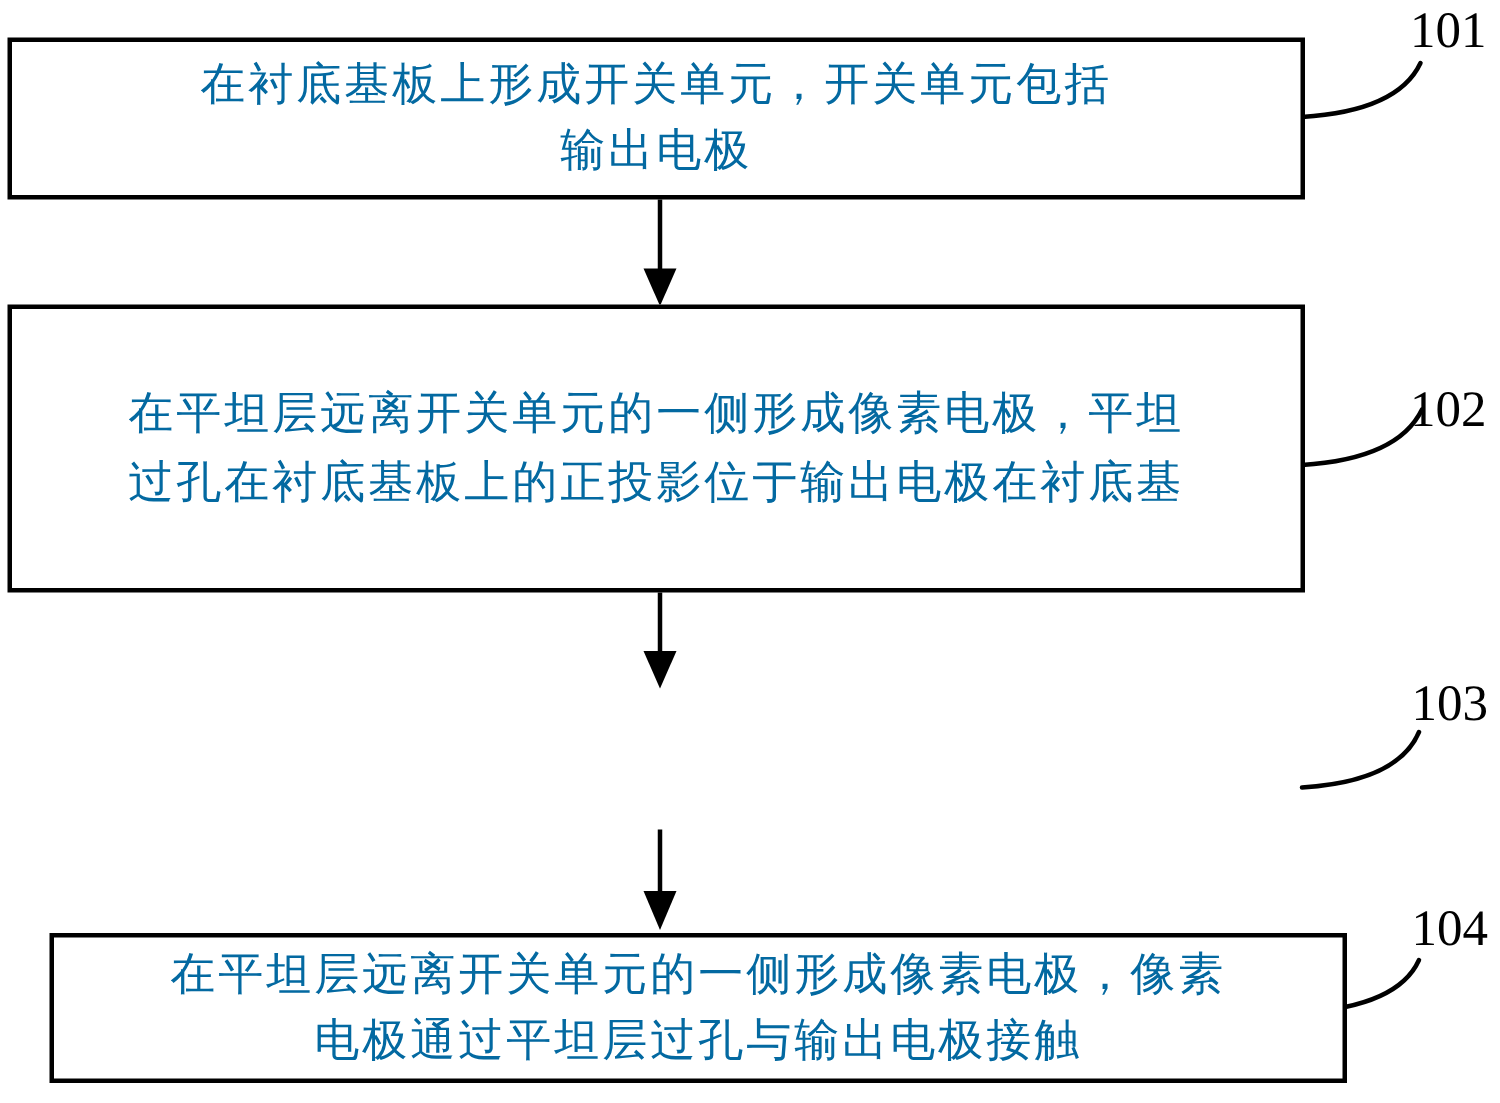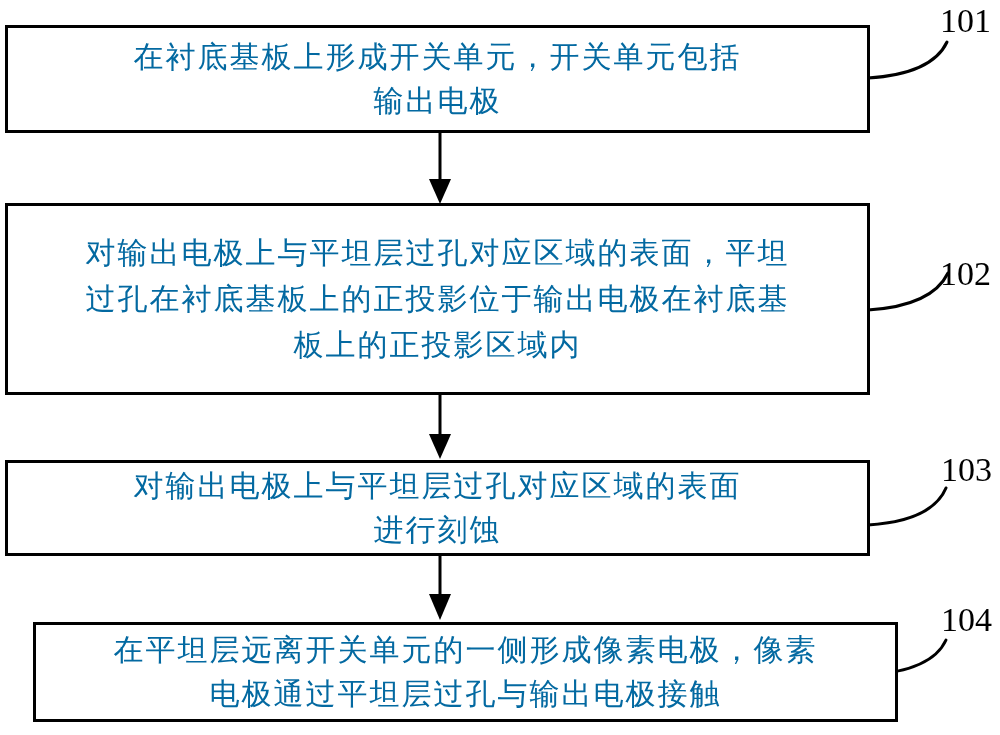--- a/index.html
+++ b/index.html
@@ -86,29 +86,24 @@
     <path d="M 868 525 Q 932 521 946 488" fill="none" stroke="#000000" stroke-width="3" stroke-linecap="round"></path>
     <path d="M 868 675 Q 932 671 946 640" fill="none" stroke="#000000" stroke-width="3" stroke-linecap="round"></path>
   </svg>
 
   <div class="step-box box-101 lh44">
     <div class="step-line">在衬底基板上形成开关单元，开关单元包括</div>
     <div class="step-line">输出电极</div>
   </div>
 
   <div class="step-box box-102 lh46">
-    <div class="step-line">对输出电极上与平坦层过孔对应区域的表面，平坦</div>
+    <div class="step-line">在平坦层远离开关单元的一侧形成像素电极，平坦</div>
     <div class="step-line">过孔在衬底基板上的正投影位于输出电极在衬底基</div>
-    <div class="step-line">板上的正投影区域内</div>
   </div>
 
-  <div class="step-box box-103 lh44">
-    <div class="step-line">对输出电极上与平坦层过孔对应区域的表面</div>
-    <div class="step-line">进行刻蚀</div>
-  </div>
 
   <div class="step-box box-104 lh44">
     <div class="step-line">在平坦层远离开关单元的一侧形成像素电极，像素</div>
     <div class="step-line">电极通过平坦层过孔与输出电极接触</div>
   </div>
 
   <div class="ref-label ref-101">101</div>
   <div class="ref-label ref-102">102</div>
   <div class="ref-label ref-103">103</div>
   <div class="ref-label ref-104">104</div>

